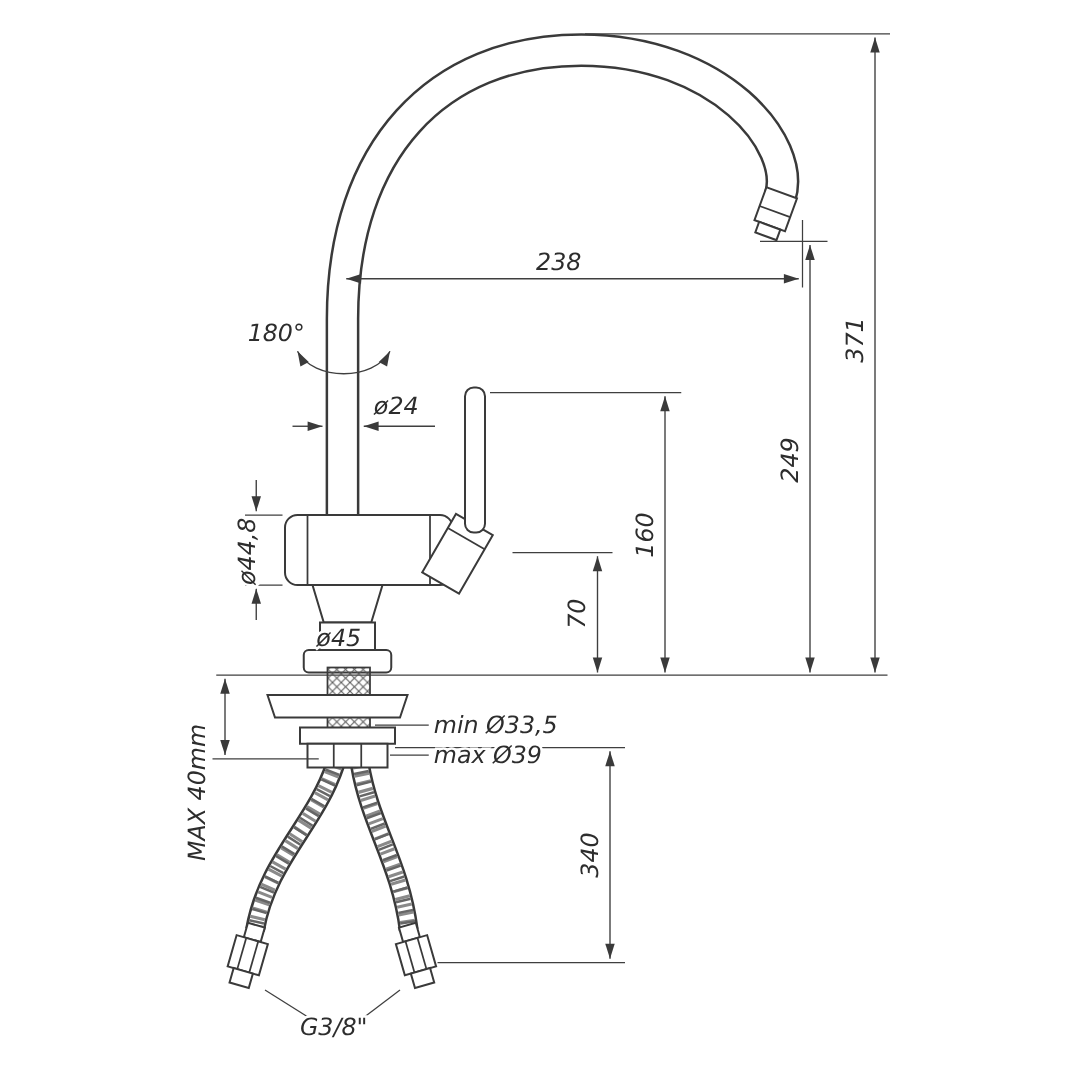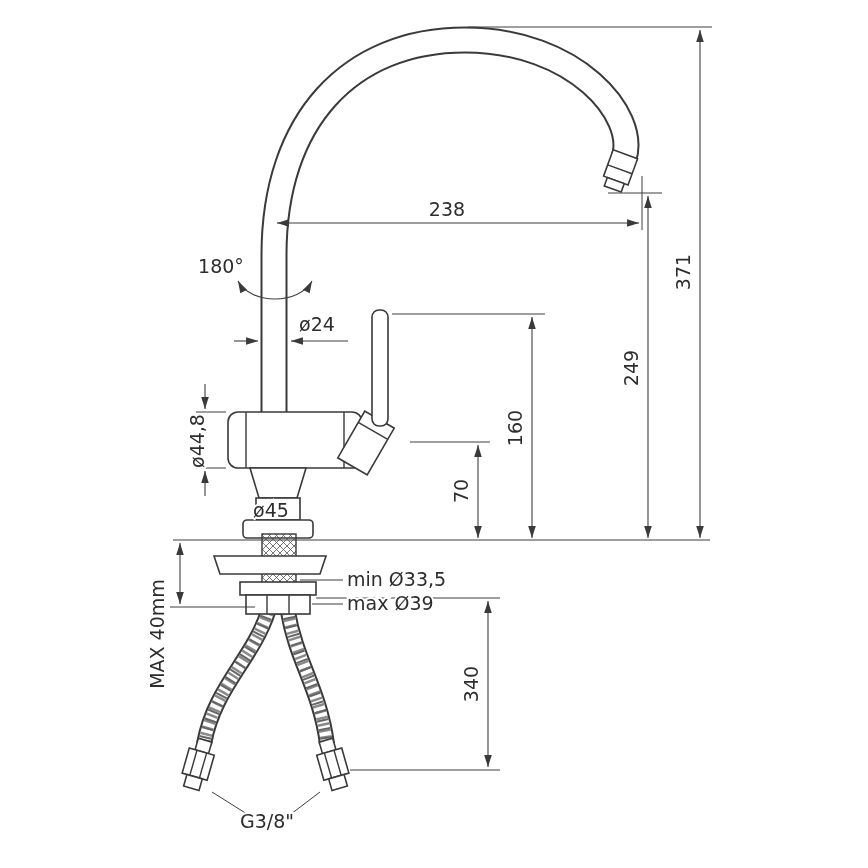--- a/index.html
+++ b/index.html
@@ -1,16 +1,16 @@
 <!DOCTYPE html>
 <html><head>
 <meta charset="utf-8">
 <style>
   html,body{margin:0;padding:0;background:#ffffff;}
-  .canvas{width:868px;height:868px;position:relative;background:#ffffff;overflow:hidden;}
+  .canvas{width:868px;height:868px;position:relative;background:#ffffff;overflow:hidden;font-style:italic;}
   svg{display:block;}
   svg text{font-family:"DejaVu Sans","Liberation Sans",sans-serif;font-size:19px;fill:#2d2d2d;}
   .halo{paint-order:stroke fill;stroke:#ffffff;stroke-width:4px;}
   .dim{stroke:#3f3f3f;stroke-width:1.1;fill:none;}
   .ext{stroke:#3f3f3f;stroke-width:1.0;fill:none;}
   .draw{stroke:#3a3a3a;stroke-width:1.6;fill:#ffffff;}
   .drawline{stroke:#3a3a3a;stroke-width:1.4;fill:none;}
 </style>
 </head>
 <body>

